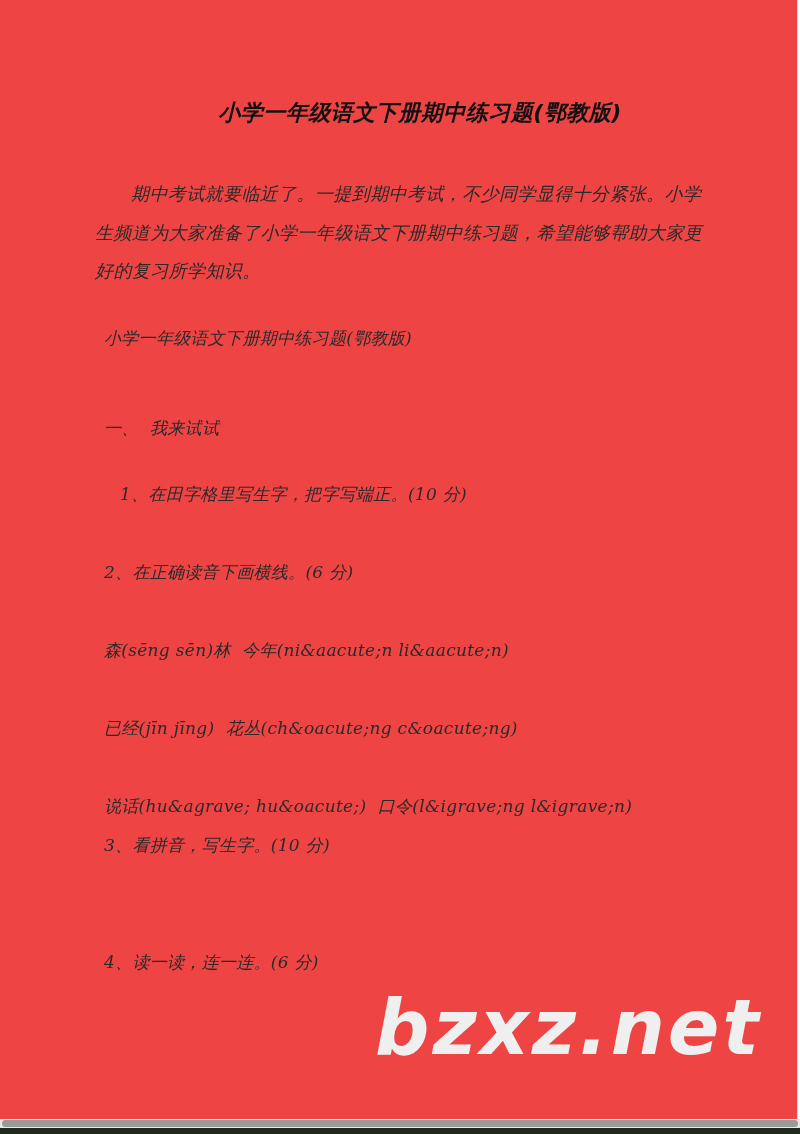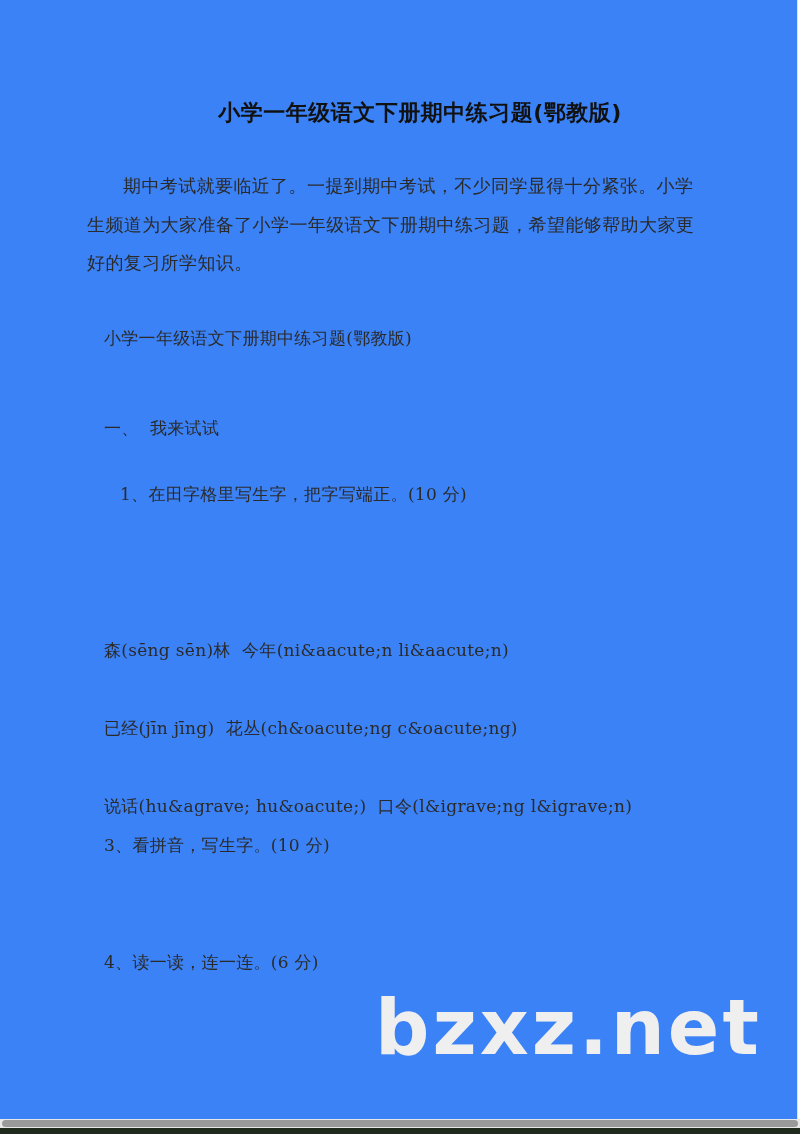--- a/index.html
+++ b/index.html
@@ -14,22 +14,23 @@
       overflow: hidden;
       font-family: "DejaVu Serif", "Liberation Serif", serif;
       color: #222222;
     }
     .page {
       position: absolute;
       left: 0;
       top: 0;
       width: 797px;
       height: 1119px;
-      background: #3b82f6;
+      background: #ef4444;
       border-right: 1px solid #e2e2e2;
+      font-style: italic;
     }
     .title {
       position: absolute;
       left: 0;
       width: 840px;
       top: 98px;
       text-align: center;
       font-family: "DejaVu Sans", "Liberation Sans", sans-serif;
       font-weight: bold;
       font-size: 22px;
@@ -38,21 +39,21 @@
       margin: 0;
     }
     .intro {
       position: absolute;
       left: 87px;
       top: 167px;
       width: 610px;
       font-size: 18px;
       line-height: 38.5px;
       text-indent: 36px;
-      margin: 0;
+      margin: 8px;
       letter-spacing: 0.4px;
       color: #2a2a2a;
     }
     .line {
       position: absolute;
       left: 104px;
       font-size: 17px;
       line-height: 22px;
       margin: 0;
       white-space: pre;
@@ -101,20 +102,21 @@
 <body>
 
 <div class="page">
   <h1 class="title">小学一年级语文下册期中练习题(鄂教版)</h1>
 
   <p class="intro">期中考试就要临近了。一提到期中考试，不少同学显得十分紧张。小学生频道为大家准备了小学一年级语文下册期中练习题，希望能够帮助大家更好的复习所学知识。</p>
 
   <p class="line" style="top:327px;">小学一年级语文下册期中练习题(鄂教版)</p>
   <p class="line" style="top:417px;text-align:right;">一、  我来试试</p>
   <p class="line" style="top:483px;margin-left:16px;">1、在田字格里写生字，把字写端正。(10 分)</p>
+  <p class="line" style="top:561px;">2、在正确读音下画横线。(6 分)</p>
   <p class="line" style="top:639px;">森(sēng sēn)林  今年(ni&amp;aacute;n li&amp;aacute;n)</p>
   <p class="line" style="top:717px;">已经(jīn jīng)  花丛(ch&amp;oacute;ng c&amp;oacute;ng)</p>
   <p class="line" style="top:795px;text-align:right;">说话(hu&amp;agrave; hu&amp;oacute;)  口令(l&amp;igrave;ng l&amp;igrave;n)</p>
   <p class="line" style="top:834px;">3、看拼音，写生字。(10 分)</p>
   <p class="line" style="top:951px;">4、读一读，连一连。(6 分)</p>
 
   <div class="watermark">bzxz.net</div>
 </div>
 
 <div class="scrollbar-track">

